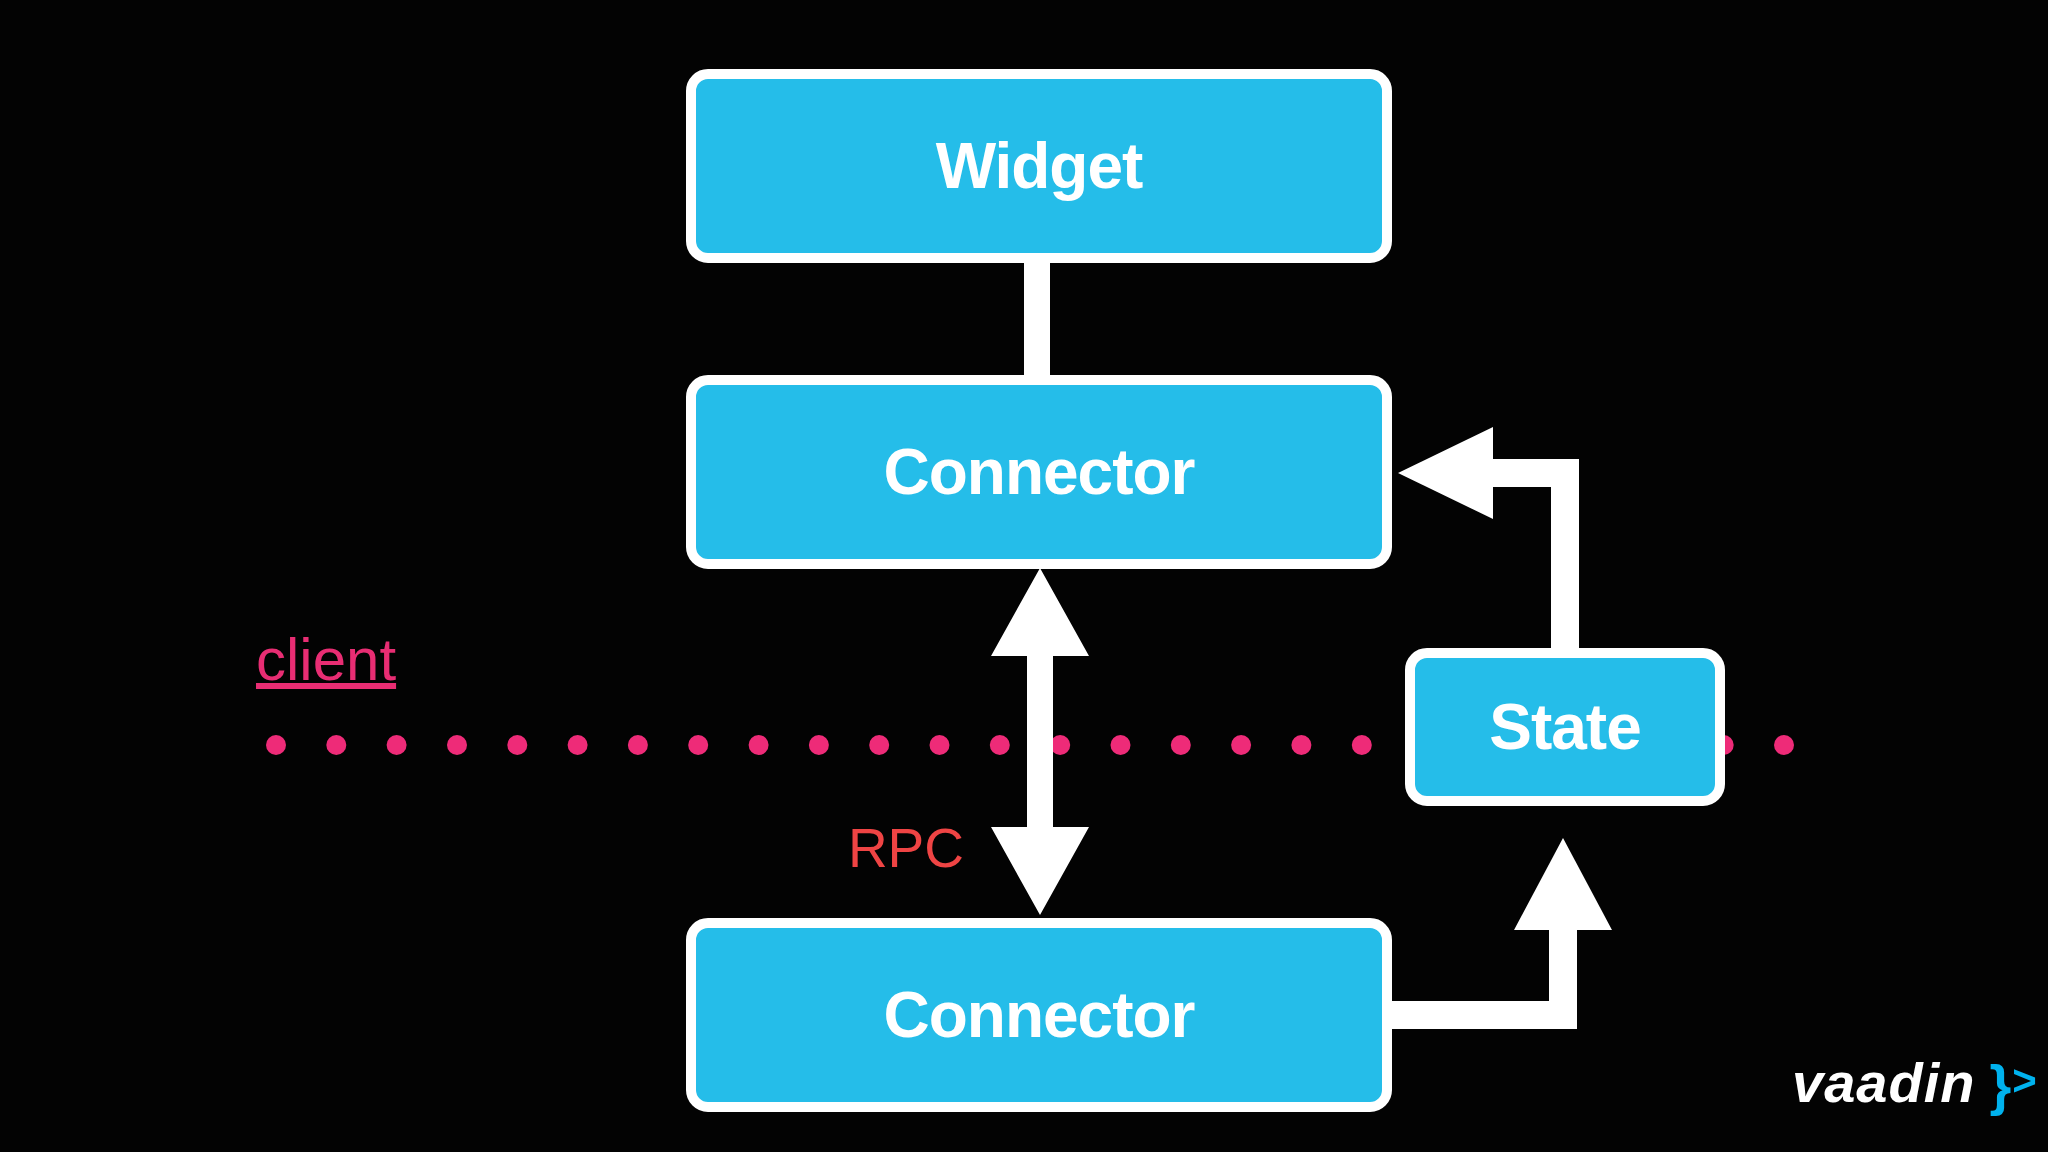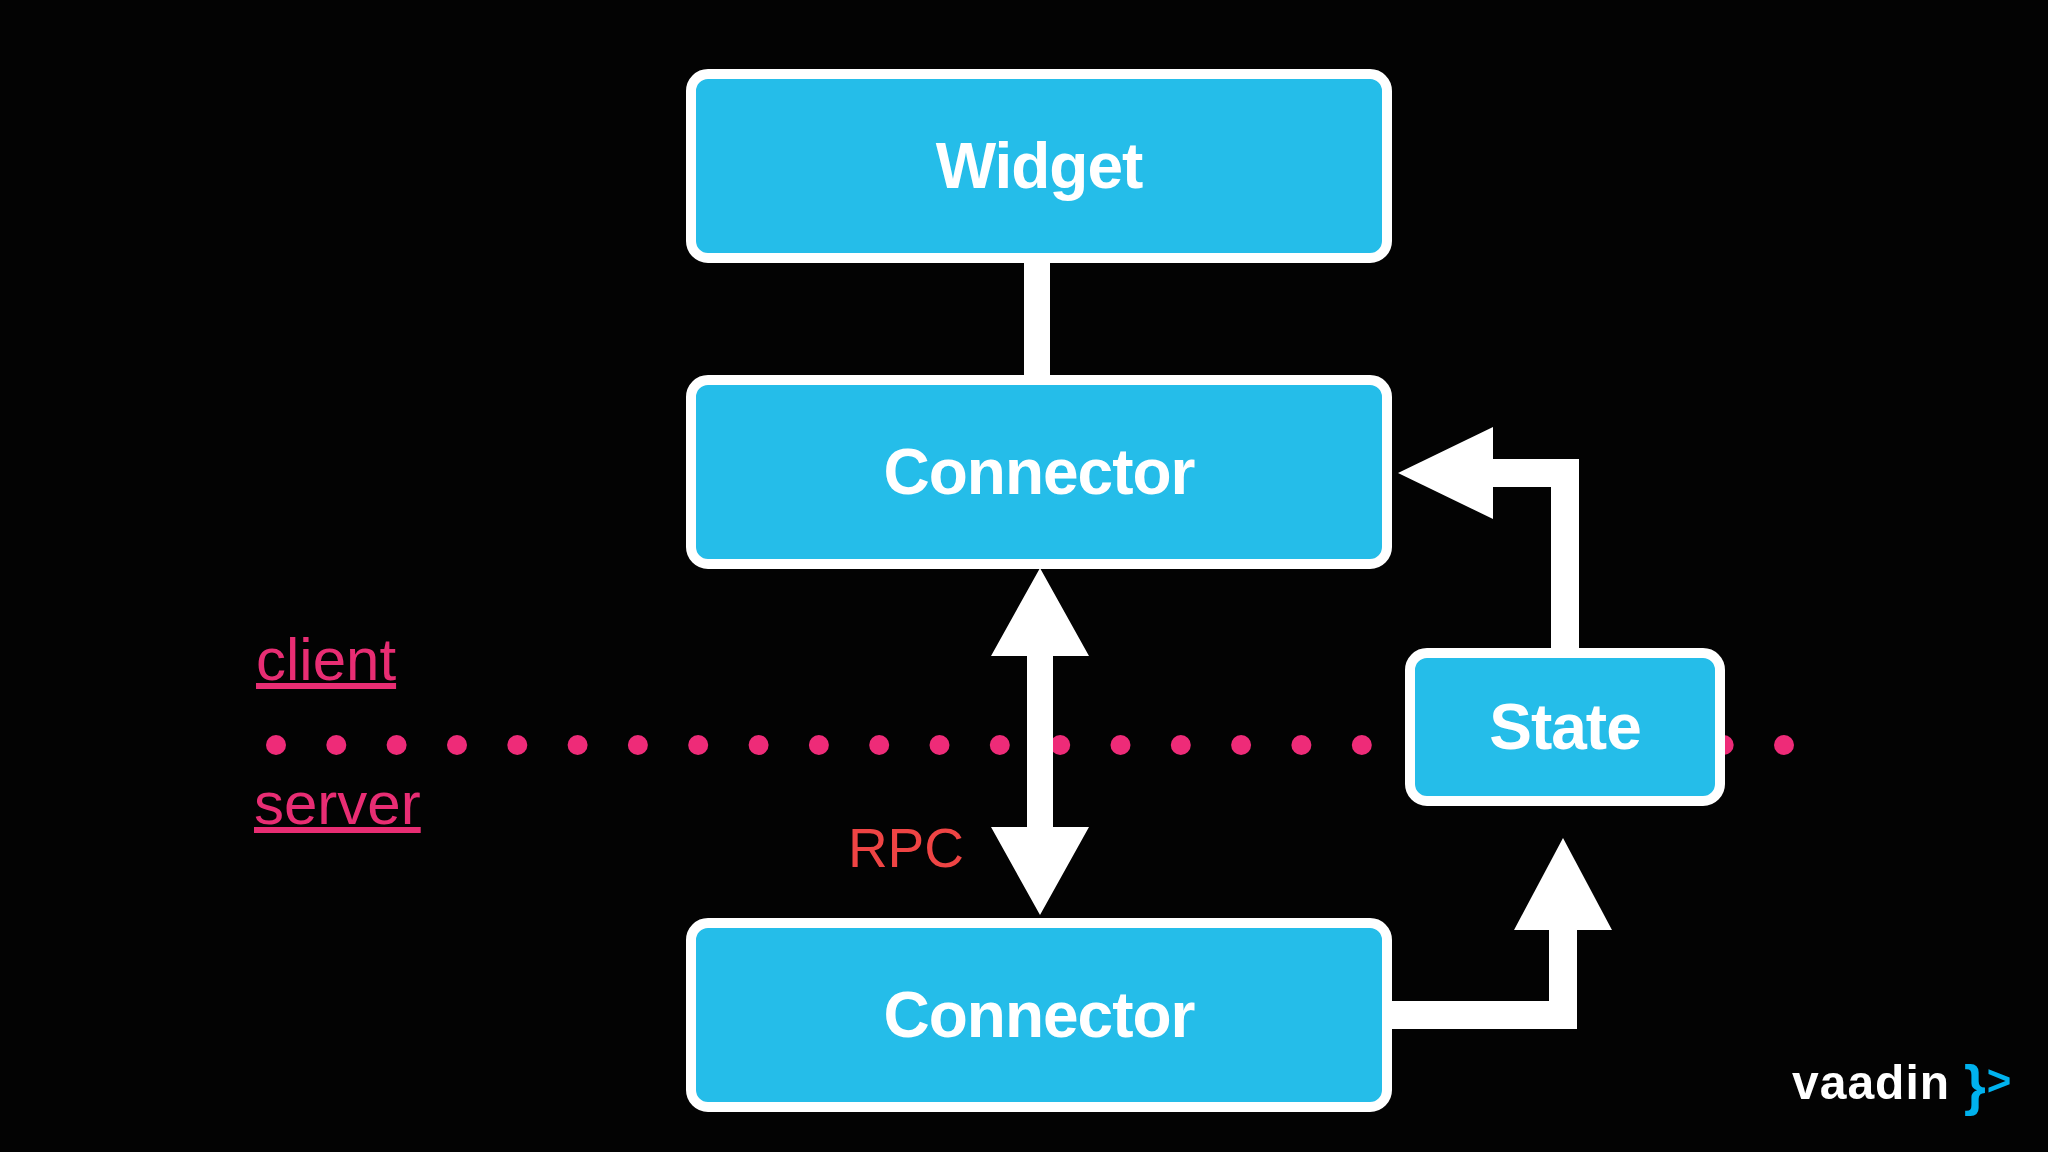--- a/index.html
+++ b/index.html
@@ -31,22 +31,22 @@
   .server-pos{left:254px;top:774px;}
   .rpc-label{
     position:absolute;left:760px;top:821px;width:204px;text-align:right;
     color:#ef4444;font-size:55px;font-weight:400;line-height:1;
   }
   .logo{
     position:absolute;left:1792px;top:1052px;height:62px;
     display:flex;align-items:center;
   }
   .logo-word{
-    color:var(--logo-white,#ffffff);font-weight:bold;font-size:48px;
-    letter-spacing:1px;line-height:1;
+    color:var(--logo-white,#ffffff);font-weight:bold;font-size:56px;
+    letter-spacing:1px;line-height:1;font-style:italic;
   }
   .logo-brace{
     color:var(--logo-cyan,#00b2ee);font-weight:bold;font-size:56px;
     margin-left:14px;line-height:1;position:relative;top:2px;
   }
   .logo-chevron{
     color:var(--logo-cyan,#00b2ee);font-weight:bold;font-size:42px;
     margin-left:1px;line-height:1;position:relative;top:-2px;
   }
 </style>
@@ -106,21 +106,20 @@
       </div>
       <div class="node" style="left: 686px; top: 918px; width: 706px; height: 194px;">
         <span>Connector</span>
       </div>
       <div class="node" style="left: 1405px; top: 648px; width: 320px; height: 158px;">
         <span>State</span>
       </div>
     </div>
 
   <div class="side-label client-pos">client</div>
-  <div class="side-label server-pos">server</div>
 
   <div class="rpc-label">RPC</div>
 
   <div class="logo">
     <span class="logo-word">vaadin</span>
     <span class="logo-brace">}</span>
     <span class="logo-chevron">&gt;</span>
   </div>
 
 </div>

